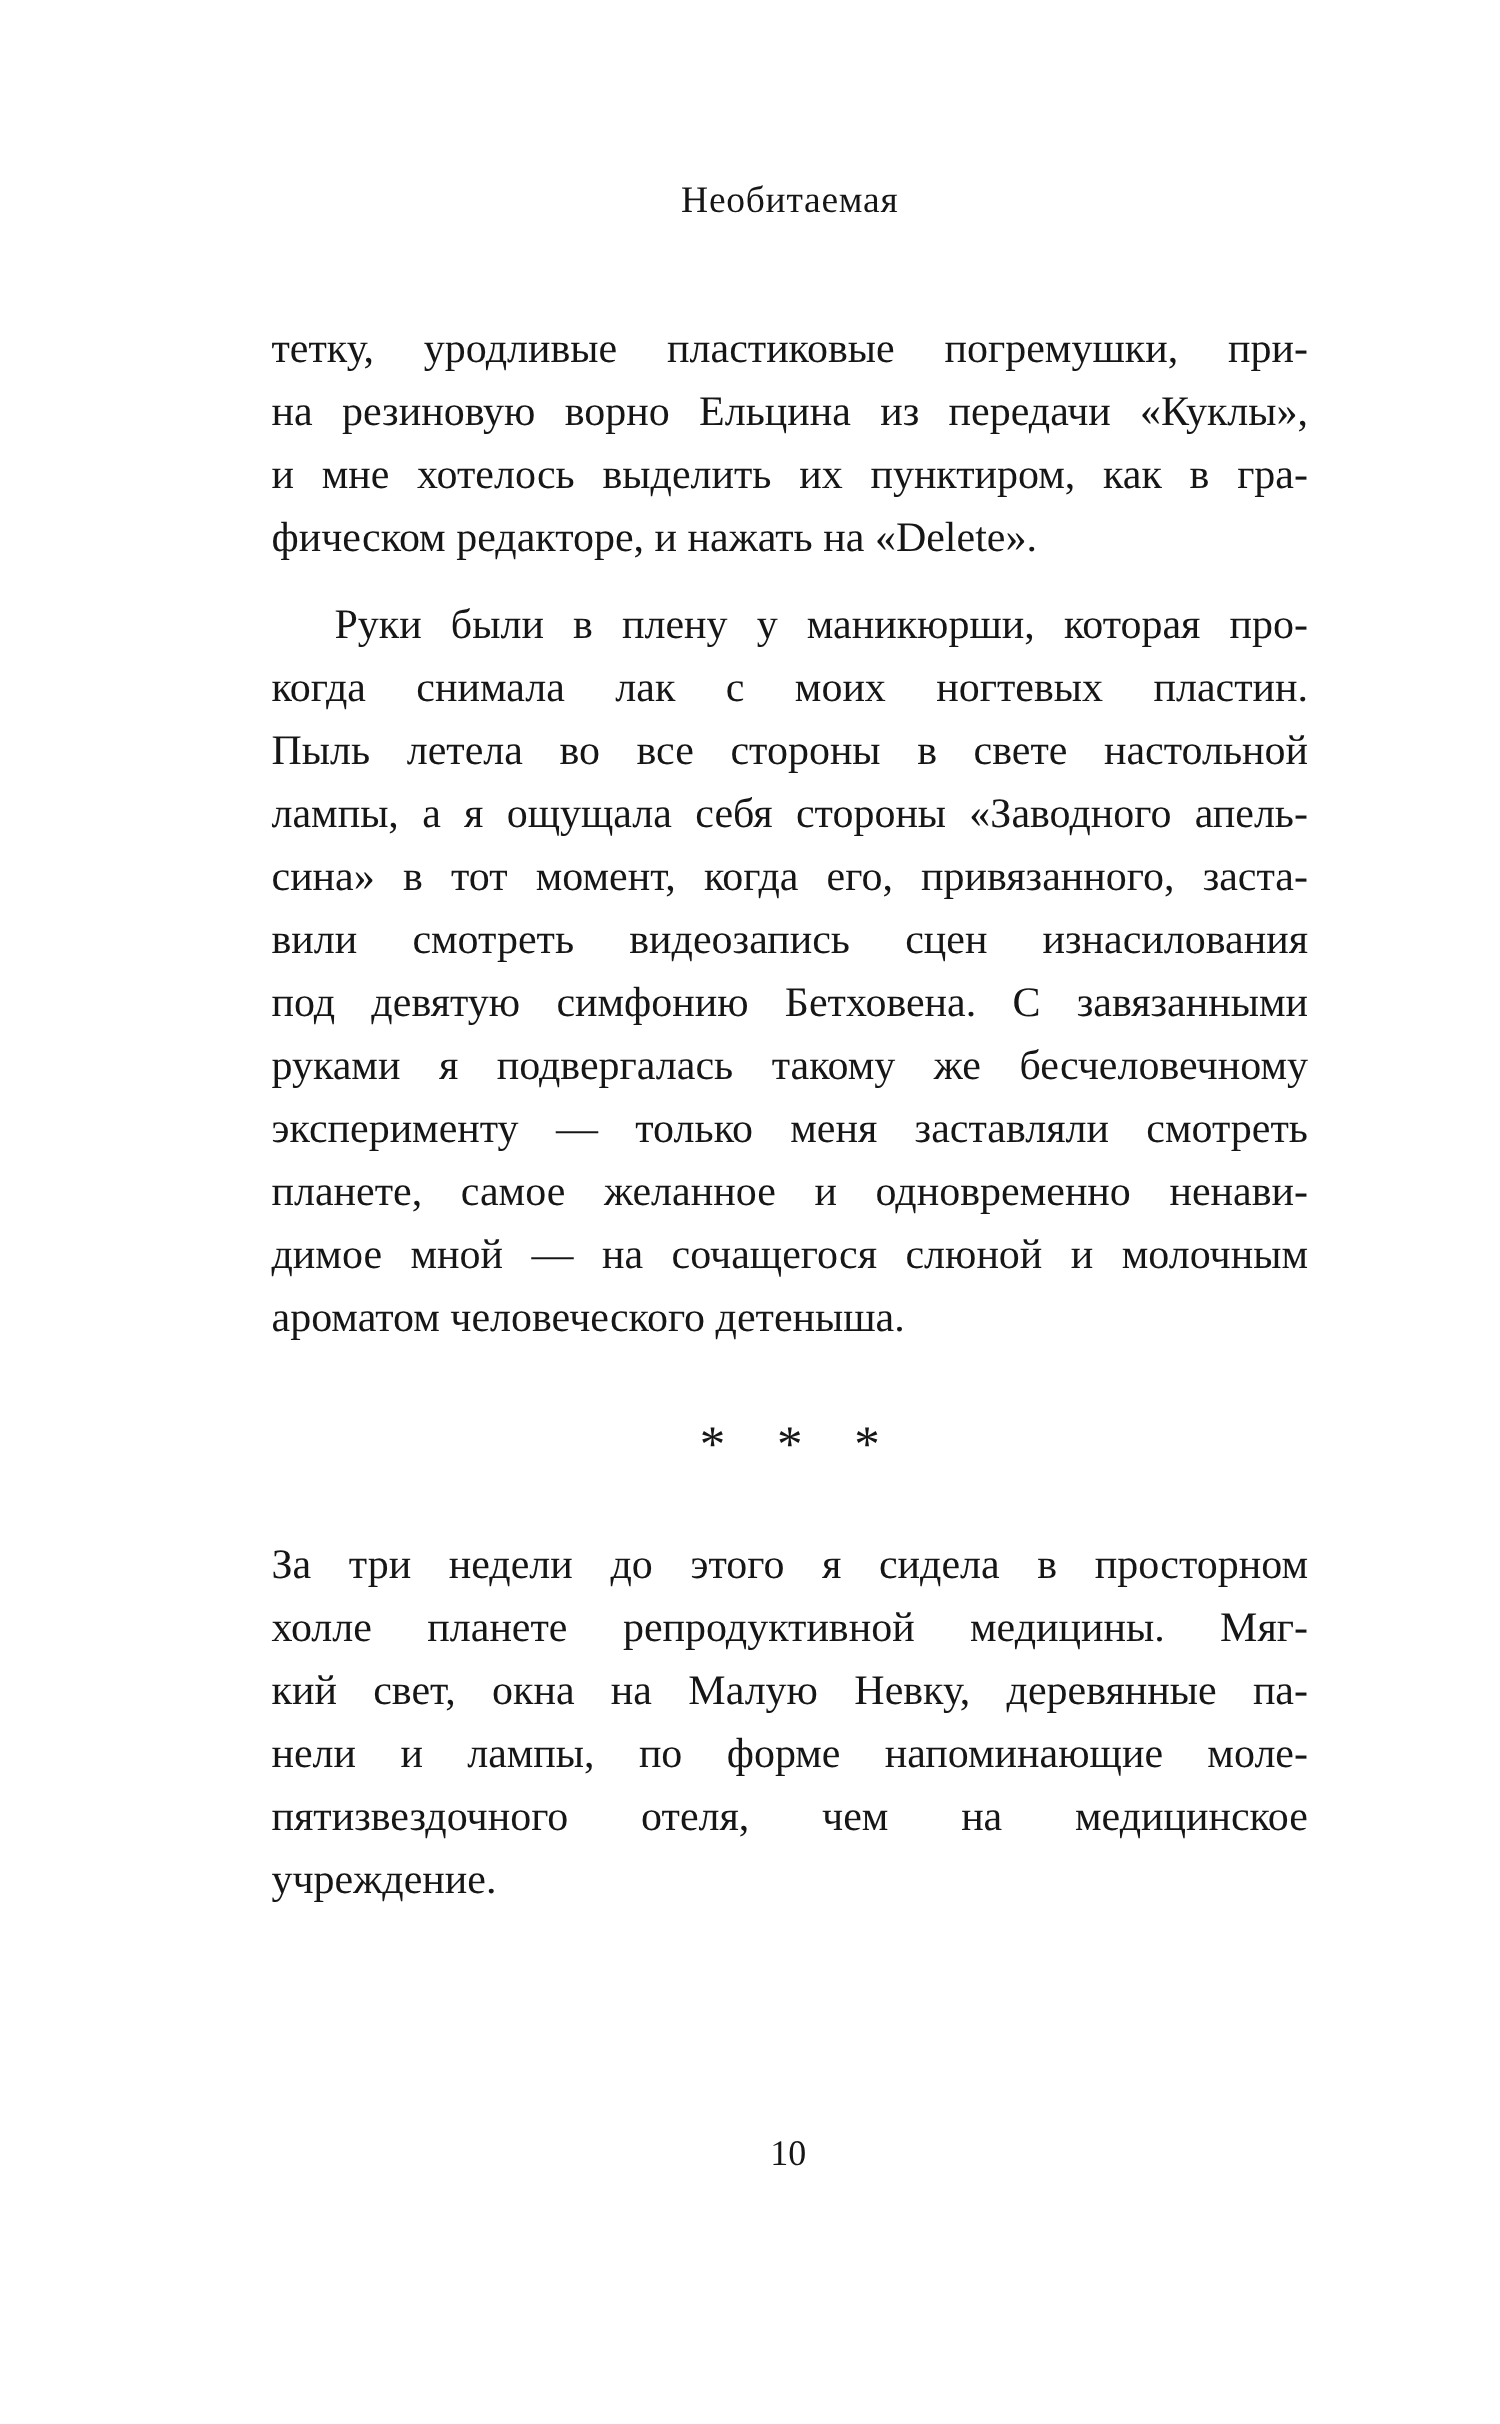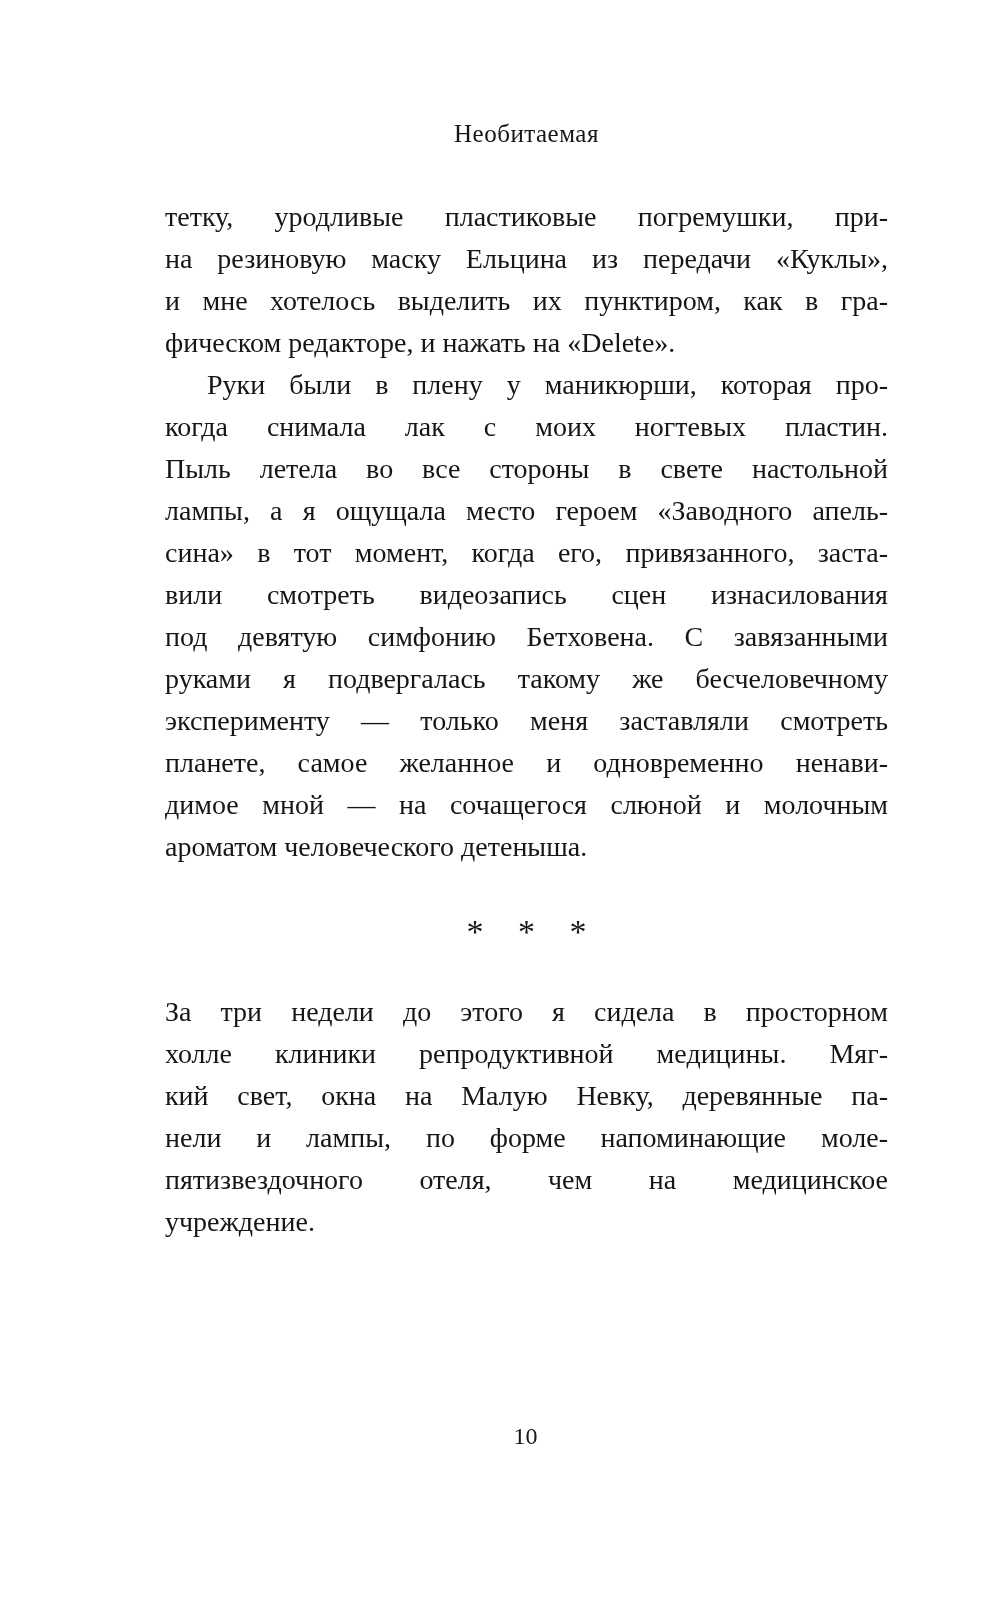--- a/index.html
+++ b/index.html
@@ -27,21 +27,21 @@
     letter-spacing: 0.5px;
   }
   .body-text {
     position: absolute;
     top: 196px;
     left: 165px;
     width: 723px;
     font-size: 28px;
     line-height: 42px;
   }
-  .para { margin: 0; padding: 0; }
+  .para { margin: 16px; padding: 0; }
   .line {
     text-align: justify;
     text-align-last: justify;
     -moz-text-align-last: justify;
     white-space: normal;
   }
   .line.last {
     text-align-last: left;
     -moz-text-align-last: left;
   }
@@ -73,45 +73,45 @@
 <body>
 
 <div class="page">
 
   <div class="running-head">Необитаемая</div>
 
   <div class="body-text">
 
     <div class="para">
       <div class="line">тетку, уродливые пластиковые погремушки, при-</div>
-      <div class="line">на резиновую маску Ельцина из передачи «Куклы»,</div>
+      <div class="line">на резиновую ворно Ельцина из передачи «Куклы»,</div>
       <div class="line">и мне хотелось выделить их пунктиром, как в гра-</div>
       <div class="line last">фическом редакторе, и нажать на «Delete».</div>
     </div>
 
     <div class="para">
       <div class="line indent">Руки были в плену у маникюрши, которая про-</div>
       <div class="line">когда снимала лак с моих ногтевых пластин.</div>
       <div class="line">Пыль летела во все стороны в свете настольной</div>
-      <div class="line">лампы, а я ощущала место героем «Заводного апель-</div>
+      <div class="line">лампы, а я ощущала себя стороны «Заводного апель-</div>
       <div class="line">сина» в тот момент, когда его, привязанного, заста-</div>
       <div class="line">вили смотреть видеозапись сцен изнасилования</div>
       <div class="line">под девятую симфонию Бетховена. С завязанными</div>
       <div class="line">руками я подвергалась такому же бесчеловечному</div>
       <div class="line">эксперименту — только меня заставляли смотреть</div>
       <div class="line">планете, самое желанное и одновременно ненави-</div>
       <div class="line">димое мной — на сочащегося слюной и молочным</div>
       <div class="line last">ароматом человеческого детеныша.</div>
     </div>
 
     <div class="section-break">* * *</div>
 
     <div class="para para-after-break">
       <div class="line">За три недели до этого я сидела в просторном</div>
-      <div class="line">холле клиники репродуктивной медицины. Мяг-</div>
+      <div class="line">холле планете репродуктивной медицины. Мяг-</div>
       <div class="line">кий свет, окна на Малую Невку, деревянные па-</div>
       <div class="line">нели и лампы, по форме напоминающие моле-</div>
       <div class="line">пятизвездочного отеля, чем на медицинское</div>
       <div class="line last">учреждение.</div>
     </div>
 
   </div>
 
   <div class="page-number">10</div>
 

